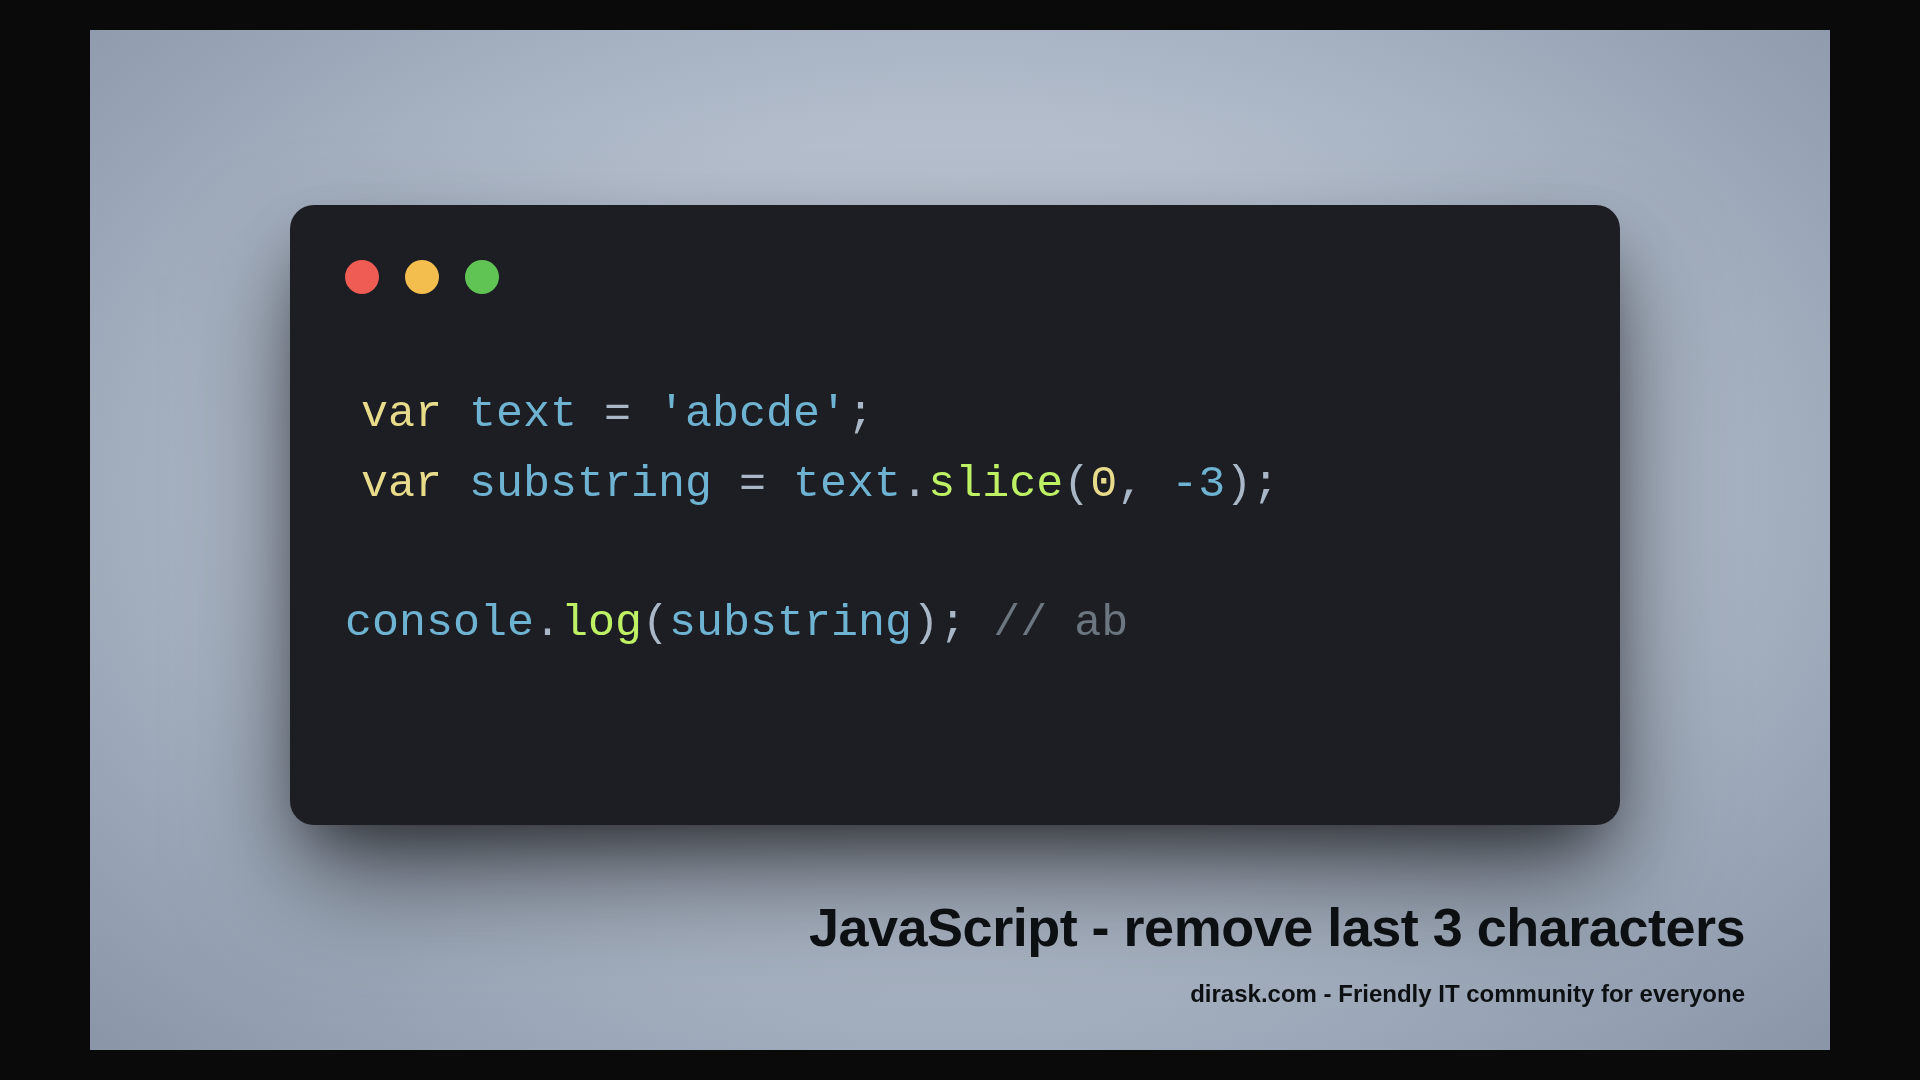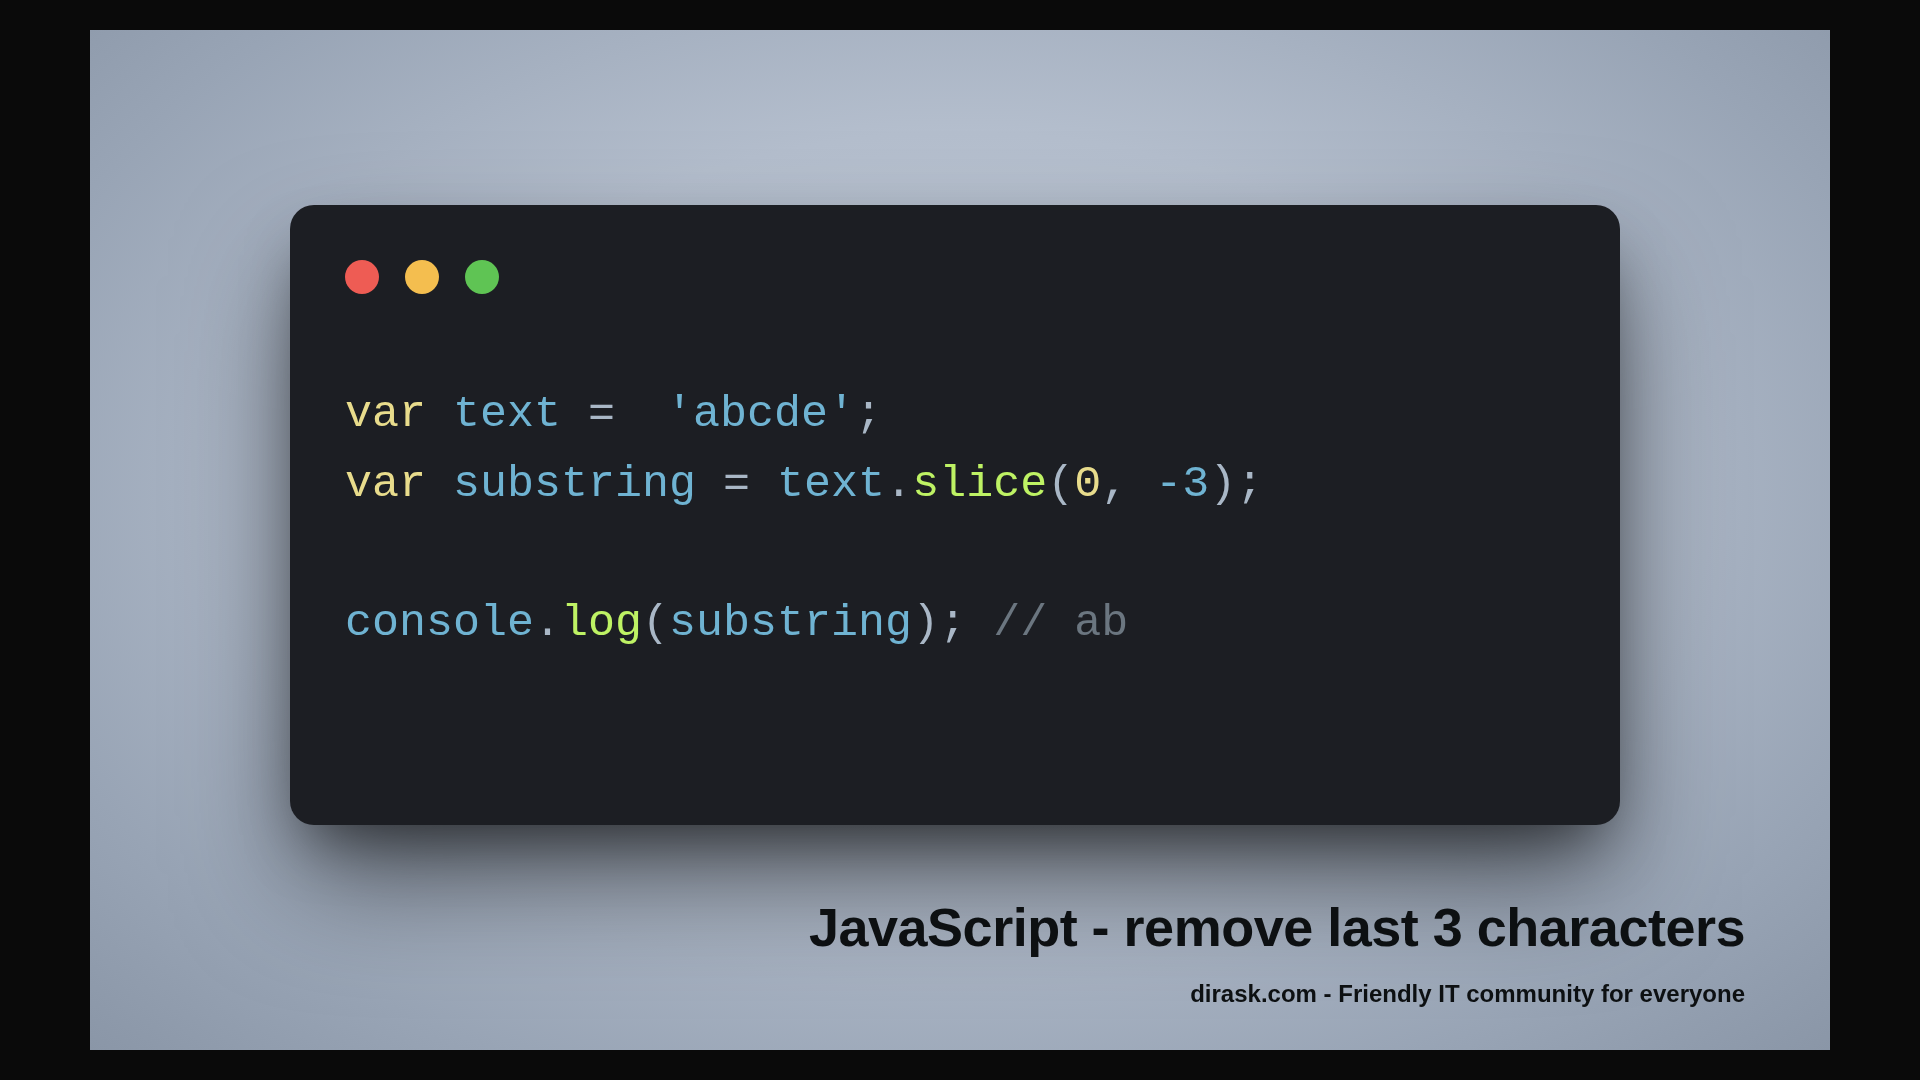--- a/index.html
+++ b/index.html
@@ -52,24 +52,24 @@
     position: absolute;
     left: 55px;
     top: 175px;
     font-family: "SFMono-Regular", "Menlo", "Consolas", "Liberation Mono", monospace;
     font-size: 45px;
     line-height: 1.55;
     white-space: pre;
     color: #a9b7c6;
   }
 
-  .tok-keyword  { color: #e8dc8c; }  
+  .tok-keyword  { color: #e8dc8c; margin-left: 16px; }  
   .tok-ident    { color: #6fb3d2; text-align: right; }  
   .tok-op       { color: #a9b7c6; }  
-  .tok-string   { color: #6fb3d2; margin-left: 24px; }  
+  .tok-string   { color: #6fb3d2; }  
   .tok-method   { color: #bef264; }  
   .tok-num0     { color: #e8dc8c; }  
   .tok-num1     { color: #6fb3d2; }  
   .tok-comment  { color: #6b7680; text-align: center; }  
 
   .captions {
     position: absolute;
     right: 85px;
     bottom: 42px;
     text-align: right;

